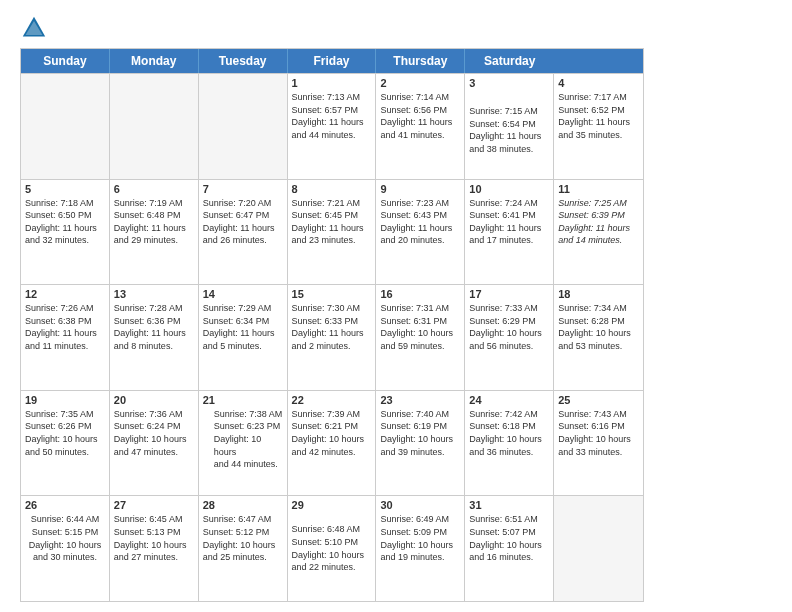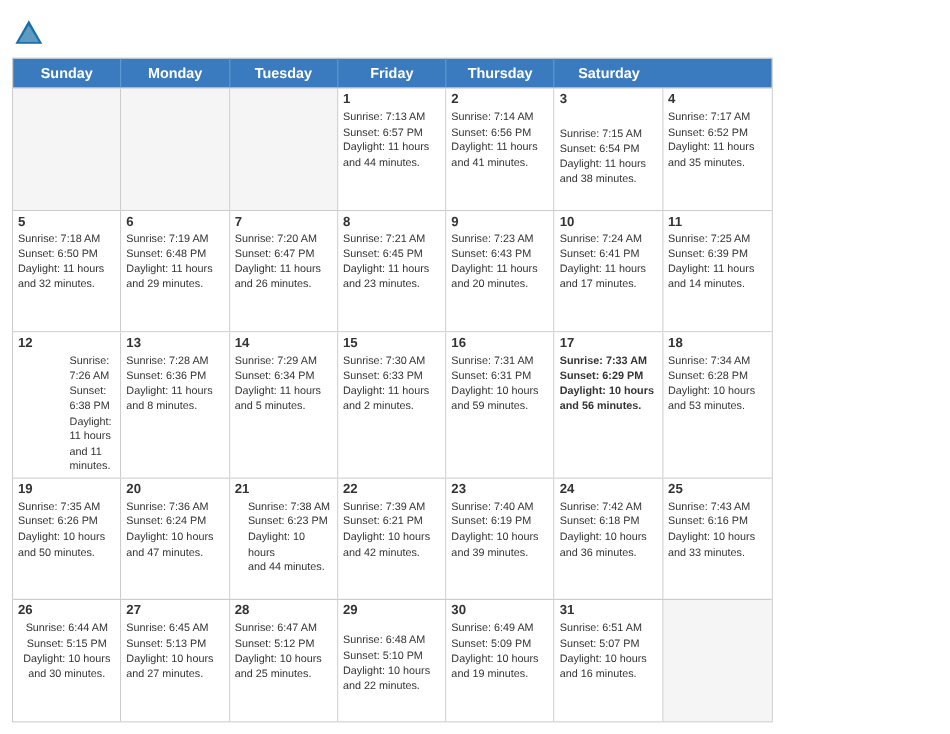--- a/index.html
+++ b/index.html
@@ -6,21 +6,21 @@
     body {
       width: 792px;
       height: 612px;
       font-family: Arial, sans-serif;
       background: #fff;
       overflow: hidden;
     }
     .page {
       width: 662px;
       height: 612px;
-      padding: 10px 18px 10px 10px;
+      padding: 10px 18px 10px 20px;
       display: flex;
       flex-direction: column;
     }
     .header {
       display: flex;
       align-items: flex-start;
       justify-content: space-between;
       margin-bottom: 6px;
     }
     .logo {
@@ -218,30 +218,30 @@
           </div>
           <div class="cal-cell">
             <span class="day-num">10</span>
             <div class="cell-text" style="white-space: pre-line;">Sunrise: 7:24 AM
 Sunset: 6:41 PM
 Daylight: 11 hours
 and 17 minutes.</div>
           </div>
           <div class="cal-cell">
             <span class="day-num">11</span>
-            <div class="cell-text" style="white-space: pre-line;">Sunrise: 7:25 AM
+            <div class="cell-text" style="white-space: pre-line; font-style: italic;">Sunrise: 7:25 AM
 Sunset: 6:39 PM
 Daylight: 11 hours
 and 14 minutes.</div>
           </div>
         </div>
         <div class="cal-week">
           <div class="cal-cell">
             <span class="day-num">12</span>
-            <div class="cell-text" style="white-space: pre-line; margin-left: 43px;">Sunrise: 7:26 AM
+            <div class="cell-text" style="white-space: pre-line;">Sunrise: 7:26 AM
 Sunset: 6:38 PM
 Daylight: 11 hours
 and 11 minutes.</div>
           </div>
           <div class="cal-cell">
             <span class="day-num">13</span>
             <div class="cell-text" style="white-space: pre-line;">Sunrise: 7:28 AM
 Sunset: 6:36 PM
 Daylight: 11 hours
 and 8 minutes.</div>
@@ -262,21 +262,21 @@
           </div>
           <div class="cal-cell">
             <span class="day-num">16</span>
             <div class="cell-text" style="white-space: pre-line;">Sunrise: 7:31 AM
 Sunset: 6:31 PM
 Daylight: 10 hours
 and 59 minutes.</div>
           </div>
           <div class="cal-cell">
             <span class="day-num">17</span>
-            <div class="cell-text" style="white-space: pre-line; font-weight: bold;">Sunrise: 7:33 AM
+            <div class="cell-text" style="white-space: pre-line;">Sunrise: 7:33 AM
 Sunset: 6:29 PM
 Daylight: 10 hours
 and 56 minutes.</div>
           </div>
           <div class="cal-cell">
             <span class="day-num">18</span>
             <div class="cell-text" style="white-space: pre-line;">Sunrise: 7:34 AM
 Sunset: 6:28 PM
 Daylight: 10 hours
 and 53 minutes.</div>

